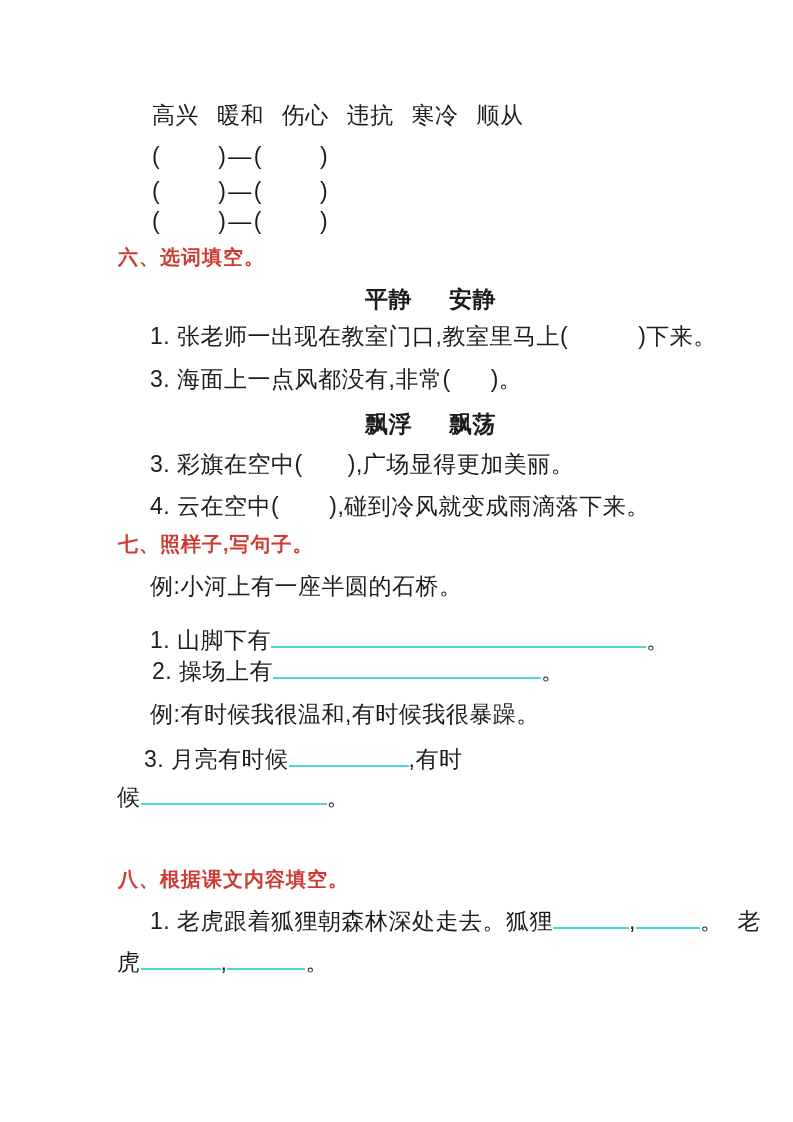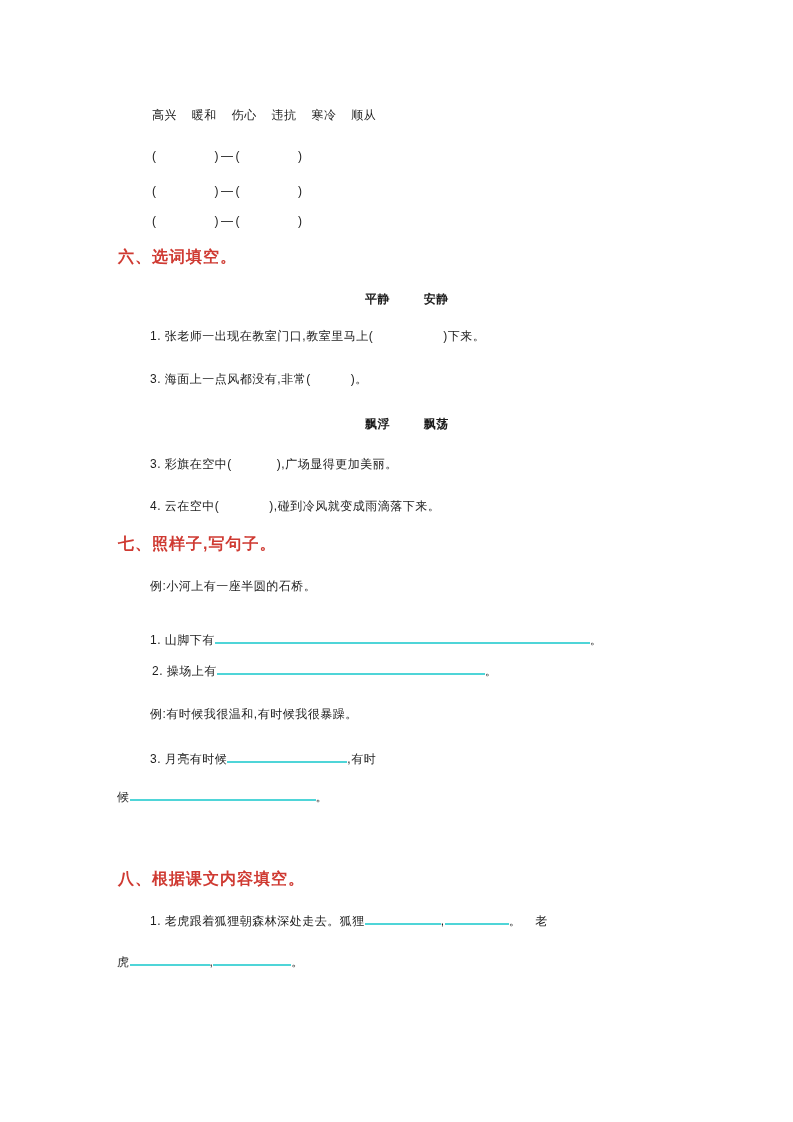--- a/index.html
+++ b/index.html
@@ -1,20 +1,20 @@
 <!DOCTYPE html>
 <html><head>
 <meta charset="utf-8">
 <style>
   * { margin:0; padding:0; box-sizing:border-box; }
   html,body { width:793px; height:1122px; background:#ffffff; }
   body { font-family:"Liberation Sans", sans-serif; color:#1c1c1c; position:relative; overflow:hidden; }
   .page { position:absolute; inset:0; background:#ffffff; }
-  .line { position:absolute; white-space:nowrap; font-size:12px; line-height:22px; color:#1c1c1c; letter-spacing:0.5px; }
-  .heading { color:#cf3a32; font-size:16px; font-weight:600; letter-spacing:1px; }
+  .line { position:absolute; white-space:nowrap; font-size:23px; line-height:22px; color:#1c1c1c; letter-spacing:0.5px; }
+  .heading { color:#cf3a32; font-size:20px; font-weight:600; letter-spacing:1px; }
   .word { display:inline-block; margin-right:11px; }
   .pair-word { display:inline-block; margin-right:30px;font-weight:bold; }
   .pair-word:last-child { margin-right:0; }
   .gap { display:inline-block; }
   .blank { display:inline-block; border-bottom:2px solid #4fd5d8; }
   .blank.dark { border-bottom:2px solid #3a3a3a; }
   .dash { display:inline-block; padding:0 2px; }
   .wrap-tail { margin-left:14px; }
 </style>
 </head>
@@ -76,21 +76,21 @@
   <div class="line" style="top:620px; left:150px;margin-top:9px;">
     <span>1. 山脚下有</span><span class="blank" style="width:375px;"></span><span>。</span>
   </div>
 
   <div class="line" style="top:660px; left:152px;">
     <span>2. 操场上有</span><span class="blank" style="width:268px;"></span><span>。</span>
   </div>
 
   <div class="line" style="top:703px; left:150px;">例:有时候我很温和,有时候我很暴躁。</div>
 
-  <div class="line" style="top:748px; left:150px;text-align:right;">
+  <div class="line" style="top:748px; left:144px;text-align:right;">
     <span>3. 月亮有时候</span><span class="blank" style="width:120px;"></span><span>,有时</span>
   </div>
 
   <div class="line" style="top:786px; left:117px;">
     <span>候</span><span class="blank" style="width:186px;"></span><span>。</span>
   </div>
 
 
   <div class="line heading" style="top:868px; left:118px;">八、根据课文内容填空。</div>
 

